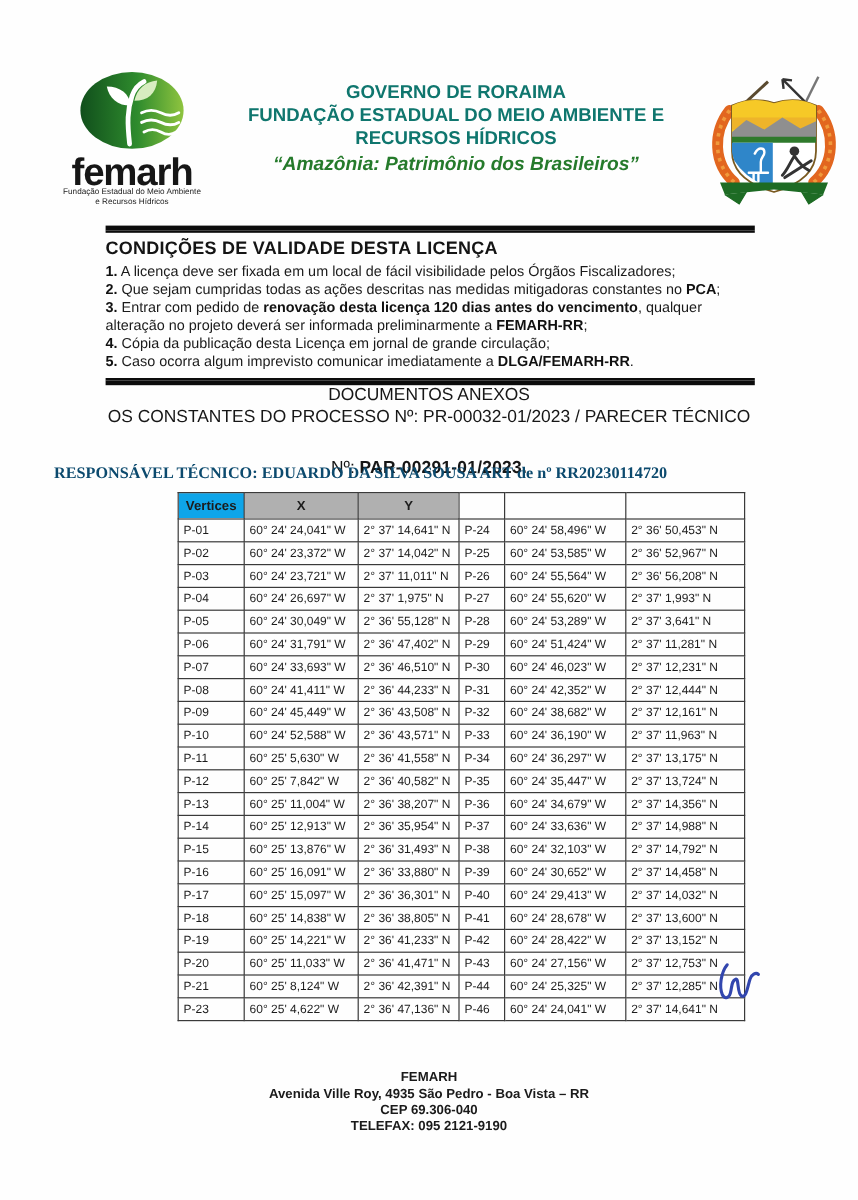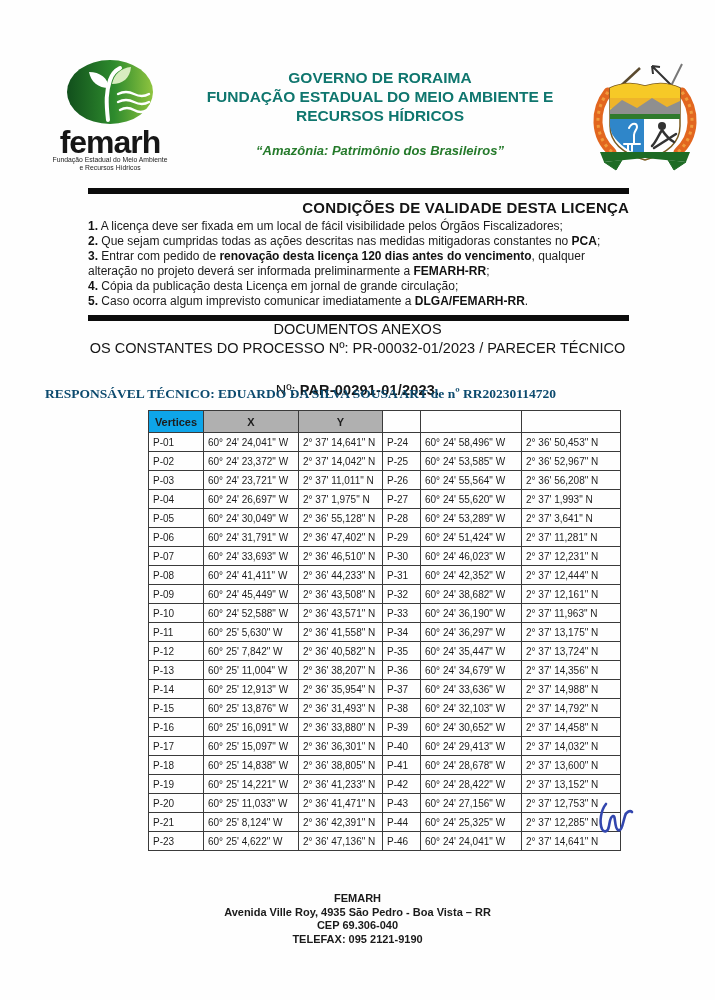--- a/index.html
+++ b/index.html
@@ -9,27 +9,27 @@
     background:#fefefe; overflow:hidden; color:#141414;
     font-family:"Liberation Sans", sans-serif;
   }
   
   .hdr { position:absolute; top:58px; left:42px; width:666px; display:flex; }
   .logo-block { width:136px; flex:none; text-align:center; }
   .logo-word { font-size:32px; font-weight:bold; letter-spacing:-1px; color:#161616; line-height:28px; margin-top:-2px; }
   .logo-tag { font-size:6.8px; color:#222; line-height:7.5px; }
   .title-block { flex:1; text-align:center; padding-top:10px; }
   .org-line { font-weight:bold; font-size:15.5px; line-height:19px; color:#0f766e; }
-  .slogan { font-weight:bold; font-style:italic; font-size:13px; margin-top:18px; }
+  .slogan { font-weight:bold; font-style:italic; font-size:16px; margin-top:4px; }
   .coa-block { width:126px; flex:none; }
   
   .cond { position:absolute; top:188px; left:88px; width:541px; }
   .rule-a { height:3px; border-top:4px solid #0c0c0c; border-bottom:2px solid #0c0c0c; }
   .rule-b { height:3px; border-top:2px solid #0c0c0c; border-bottom:4px solid #0c0c0c; }
-  .cond-title { text-align:right; font-weight:bold; font-size:15px; margin:5px 0 3px; letter-spacing:.2px; }
+  .cond-title { text-align:left; font-weight:bold; font-size:15px; margin:5px 0 3px; letter-spacing:.2px; }
   .cond-list { font-size:12px; line-height:15px; color:#1a1a1a; margin-bottom:6px; }
   .cond-item b { color:#111; }
   
   .annex { position:absolute; top:320px; left:45px; width:625px; text-align:center; font-size:14.5px; line-height:18.5px; color:#161616; }
   .annex-line3 { margin-top:24px; }
   .annex-line3 b { letter-spacing:.2px; }
   .responsible {
     position:absolute; top:386px; left:45px; width:625px; text-align:left;
     font-family:"Liberation Serif", serif; font-weight:bold; font-size:13.5px; color:#0c4a6e;
   }

